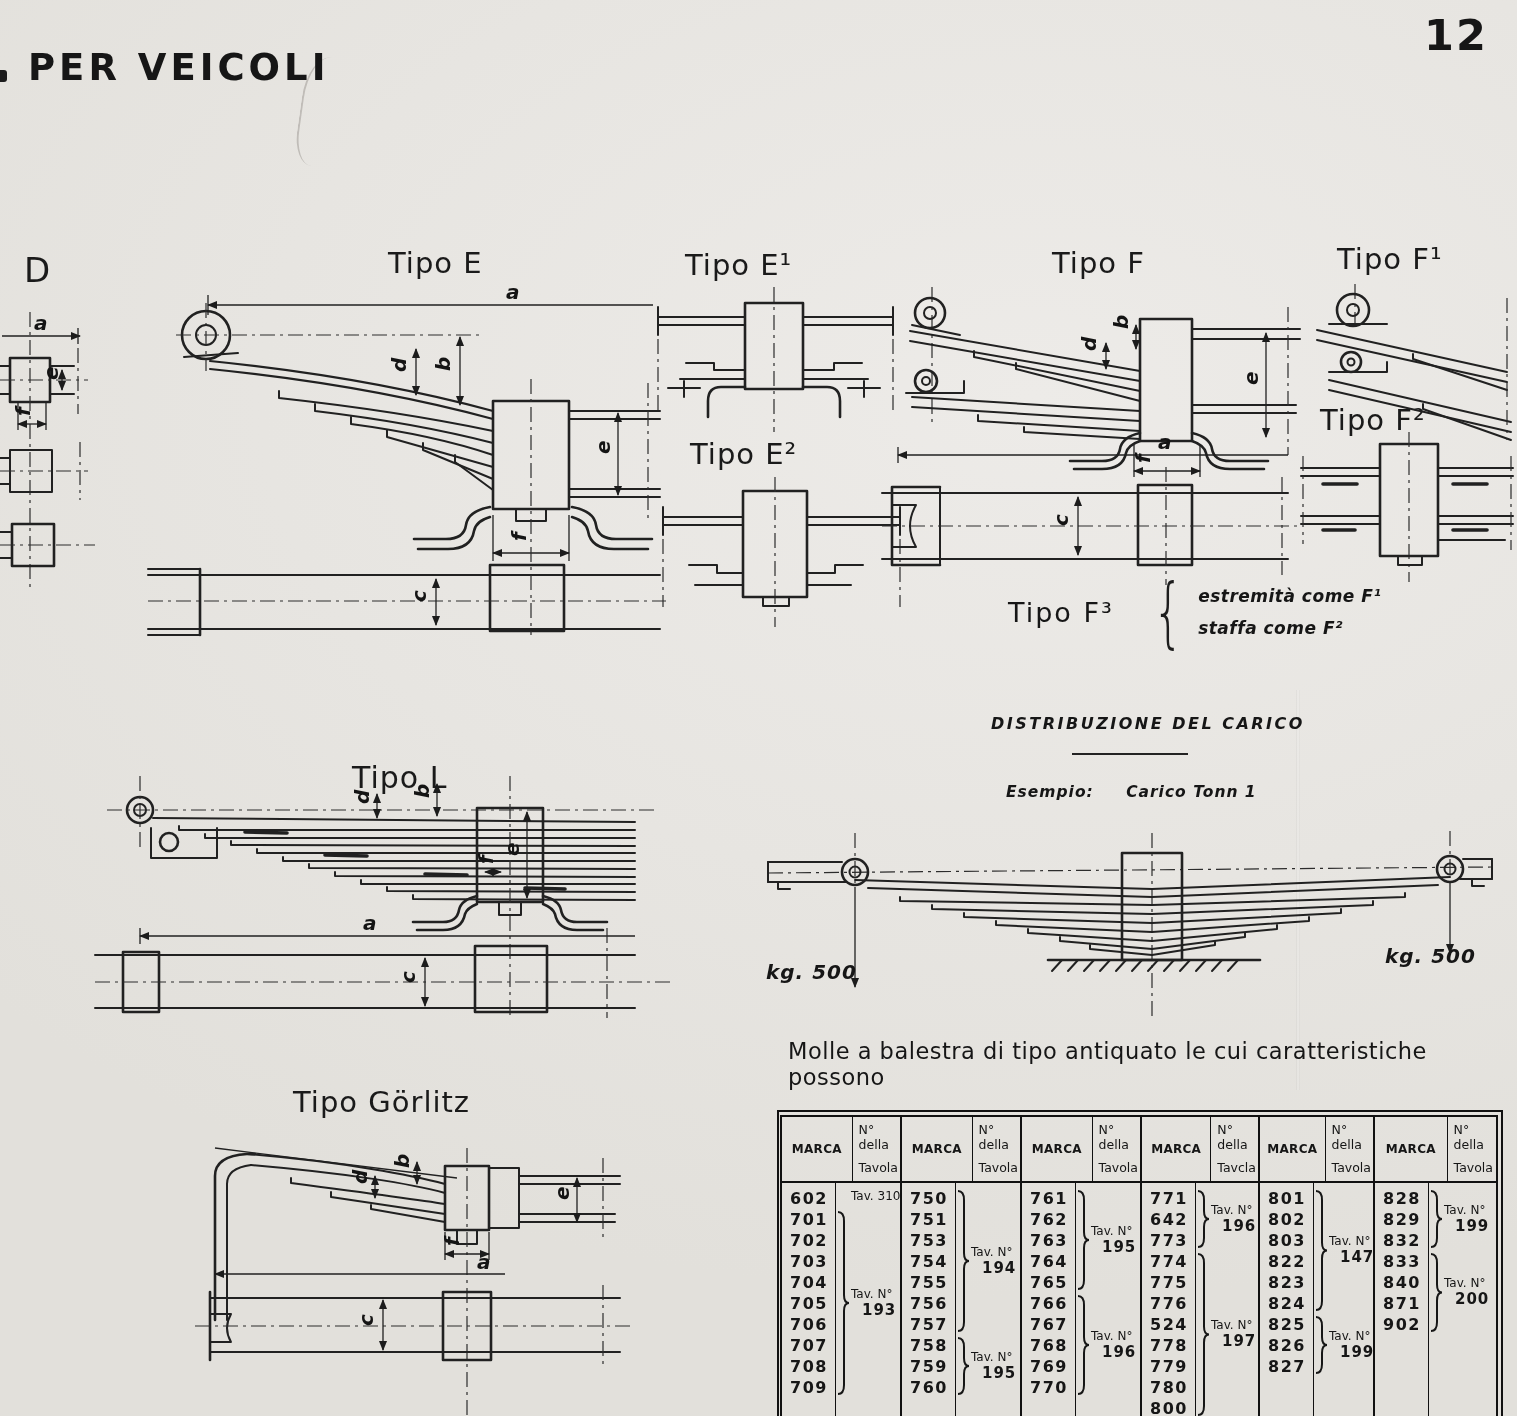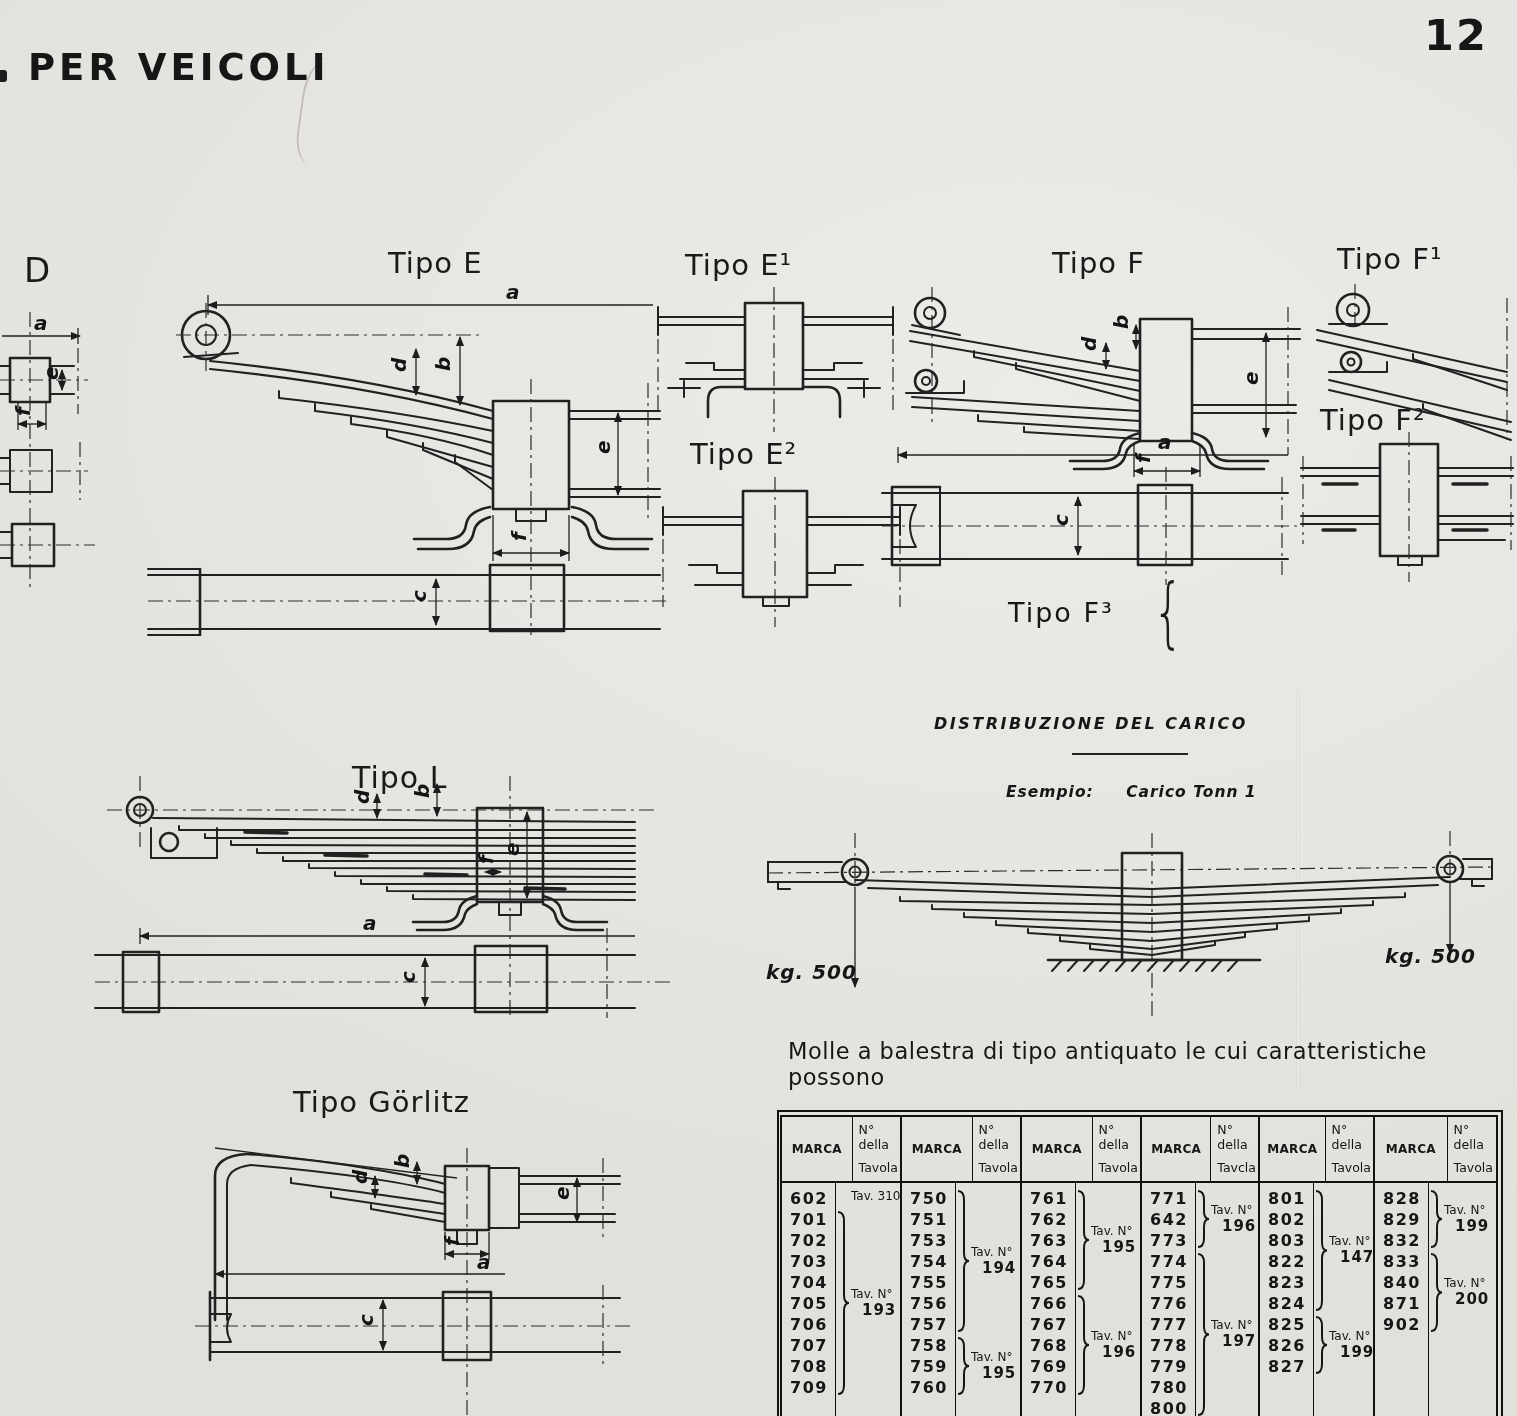--- a/index.html
+++ b/index.html
@@ -25,21 +25,21 @@
   .tipo-title { position:absolute; font-size:29px; letter-spacing:1px; color:#1a1a1a; }
 
   svg.draw { position:absolute; overflow:visible; }
   .s  { stroke:#212121; fill:none; stroke-width:2; stroke-linecap:round; stroke-linejoin:round; }
   .s25{ stroke-width:2.6; }
   .s35{ stroke-width:3.6; }
   .cl { stroke:#2c2c2c; fill:none; stroke-width:1.2; stroke-dasharray:15 5 3 5; }
   .dim{ stroke:#212121; fill:none; stroke-width:1.3; }
   svg text.dl { fill:#141414; font-family:"DejaVu Sans",sans-serif; font-size:20px; font-weight:bold; font-style:italic; }
 
-  .dist-title { position:absolute; left:934px; top:714px; font-size:16px; font-style:italic; font-weight:600; letter-spacing:2.5px; }
+  .dist-title { position:absolute; left:991px; top:714px; font-size:16px; font-style:italic; font-weight:600; letter-spacing:2.5px; }
   .dist-underline { position:absolute; left:1072px; top:753px; width:116px; height:2px; background:#232323; }
   .dist-example { position:absolute; left:1006px; top:783px; font-size:15.5px; font-style:italic; font-weight:600; letter-spacing:1px; }
   .dist-example .val { margin-left:26px; }
   .kg { position:absolute; font-size:20px; font-style:italic; font-weight:600; letter-spacing:1px; }
 
   .f3-row { position:absolute; left:1008px; top:574px; display:flex; align-items:center; }
   .f3-title { font-size:27px; letter-spacing:2px; margin-right:30px; }
   .f3-brace { font-size:76px; font-weight:200; line-height:76px; transform:scaleX(0.65); transform-origin:center; color:#1d1d1d; }
   .f3-notes { margin-left:6px; display:flex; flex-direction:column; gap:12px; font-size:17px; font-style:italic; font-weight:600; letter-spacing:0.5px; }
 
@@ -299,20 +299,24 @@
     <line class="s s35" x1="158" y1="98" x2="192" y2="98"></line>
     <line class="s" x1="143" y1="108" x2="210" y2="108"></line>
     <line class="cl" x1="8" y1="24" x2="8" y2="112"></line>
       <line class="cl" x1="216" y1="24" x2="216" y2="118"></line>
     <rect class="s" x="103" y="124" width="24" height="9"></rect>
   </svg>
 
   <div class="f3-row">
     <span class="f3-title">Tipo F³</span>
     <span class="f3-brace">{</span>
+    <span class="f3-notes">
+      <span>estremità come F¹</span>
+      <span>staffa come F²</span>
+    </span>
   </div>
 
   <svg class="draw" style="left:95px;top:768px" width="585" height="252" viewBox="0 0 585 252">
     <circle class="s s25" cx="45" cy="42" r="13"></circle>
       <circle class="s" cx="45" cy="42" r="6"></circle>
     <line class="cl" x1="45" y1="8" x2="45" y2="84"></line>
     <line class="cl" x1="12" y1="42" x2="560" y2="42"></line>
     <path class="s" d="M58 50 L540 54"></path>
     <path class="s" d="M84 58 l0 4 L540 62"></path>
     <path class="s" d="M110 66 l0 4 L540 70"></path>
@@ -594,21 +598,21 @@
           </div>
         </div>
         <div class="b-pair" style="width: 118px;">
           <div class="b-marca">
             <div class="num">771</div>
             <div class="num">642</div>
             <div class="num">773</div>
             <div class="num">774</div>
             <div class="num">775</div>
             <div class="num">776</div>
-            <div class="num">777</div>
+            <div class="num">524</div>
             <div class="num">778</div>
             <div class="num">779</div>
             <div class="num">780</div>
             <div class="num">800</div>
           </div>
           <div class="b-tav">
             <svg style="position: absolute; left: 1px; top: 7px; width: 13px; height: 58px; overflow: visible;">
               <path d="M1 1 Q7 1 7 10 L7 21 Q7 29 12 29 Q7 29 7 37 L7 48 Q7 57 1 57" fill="none" stroke="#161616" stroke-width="2"></path>
             </svg>
             <div class="tv-label" style="top: 19.5px;">

